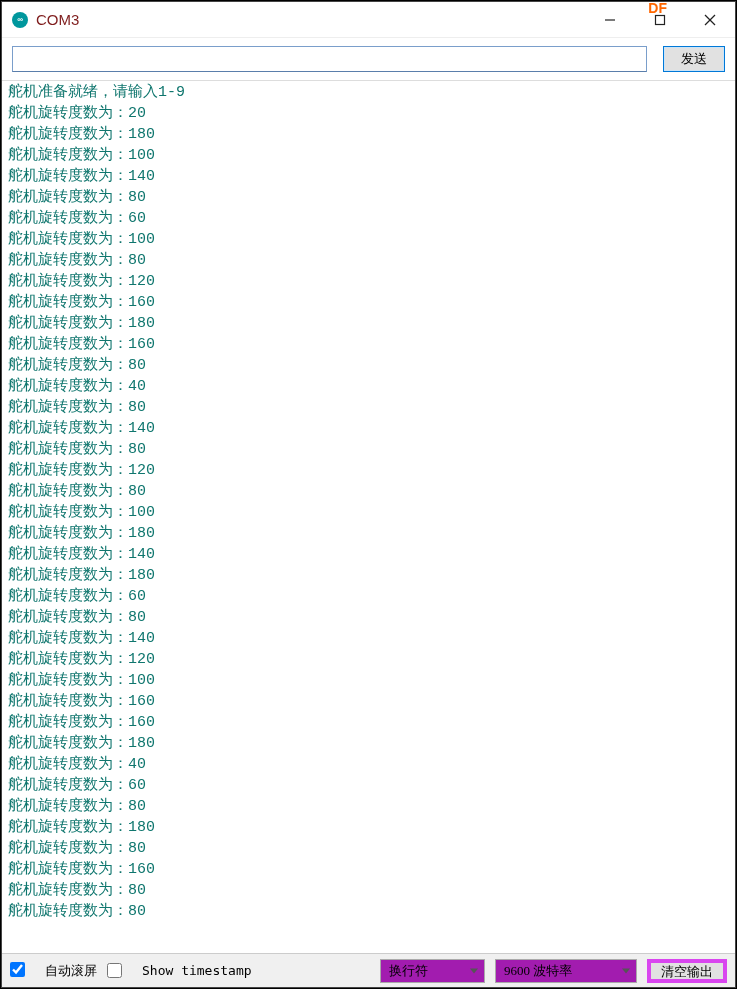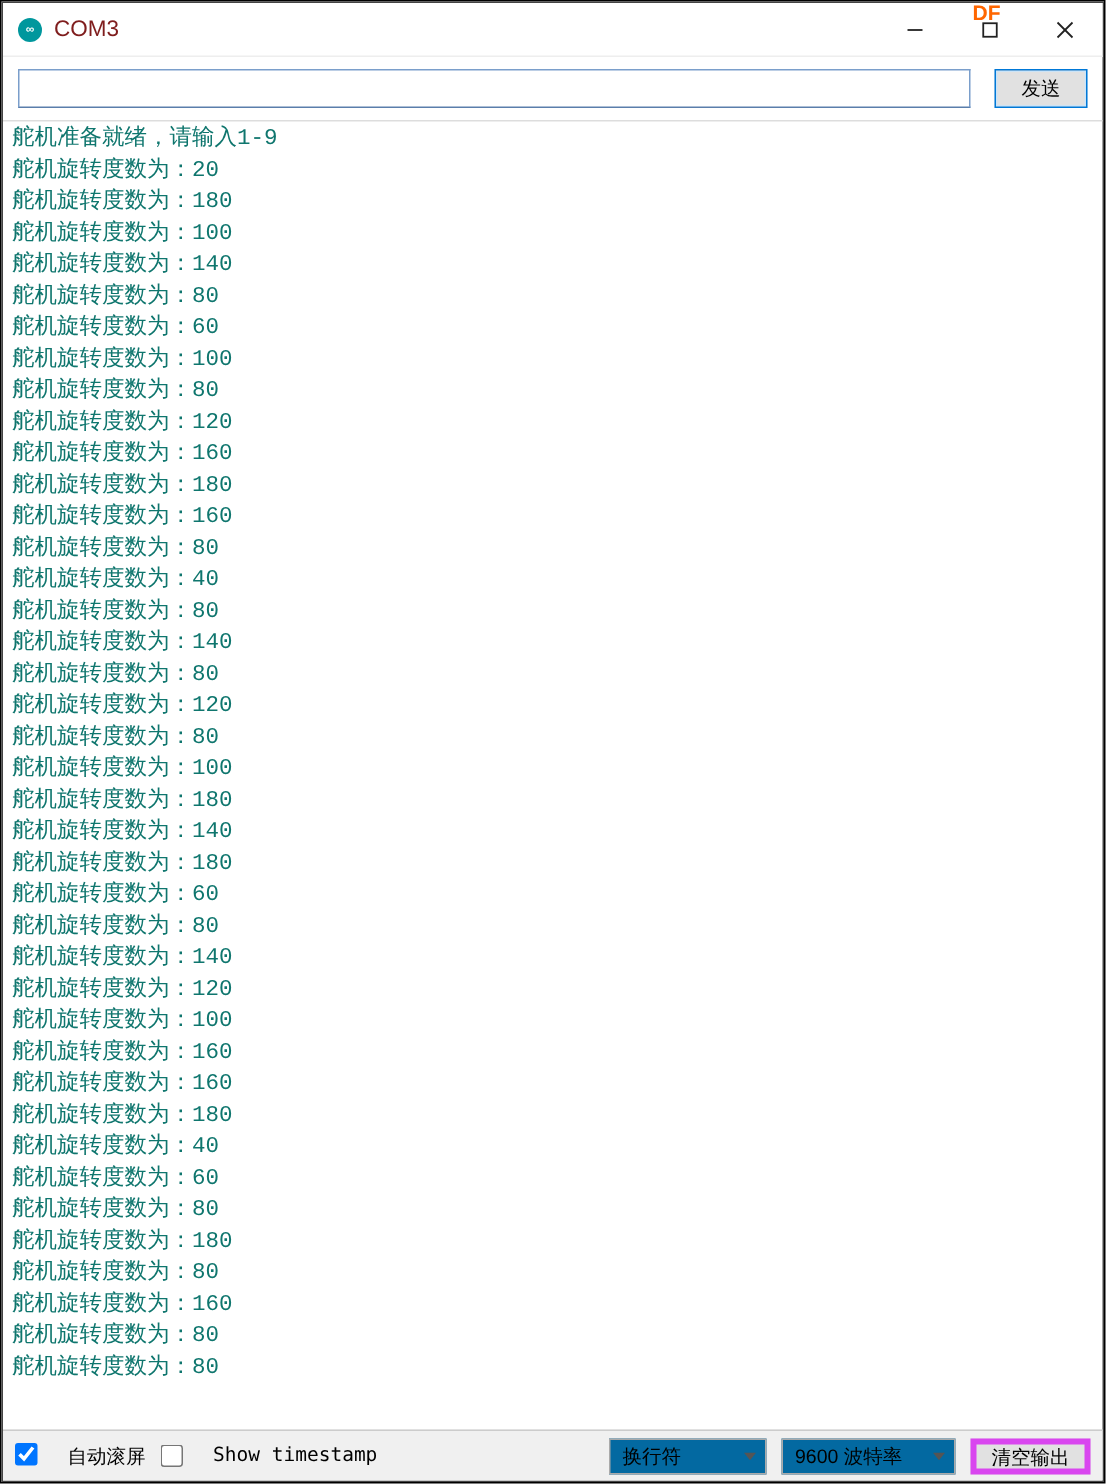--- a/index.html
+++ b/index.html
@@ -169,24 +169,24 @@
     height: 15px;
     cursor: pointer;
   }
   .chk-label {
     font-family: "SimSun","NSimSun", monospace;
   }
   .spacer { flex: 1; }
   .sel {
     height: 24px;
     border: 1px solid #aaa;
-    background: #0369a1;
+    background: #a21caf;
     font-size: 13px;
     padding: 2px 22px 2px 8px;
-    font-family: Liberation Sans, sans-serif;
+    font-family: Liberation Serif, serif;
     cursor: pointer;
     appearance: none;
     position: relative;
   }
   .sel-wrap {
     position: relative;
     display: inline-block;
   }
   .sel-wrap::after {
     content: "";
@@ -257,20 +257,20 @@
       <input type="checkbox" id="chk-timestamp" style="">
       <span class="chk-label">Show timestamp</span>
     </label>
     <div class="spacer"></div>
     <span class="sel-wrap">
       <select class="sel" style="width:105px">
         <option>换行符</option>
       </select>
     </span>
     <span class="sel-wrap">
-      <select class="sel" style="width:116px">
+      <select class="sel" style="width:142px">
         <option>9600 波特率</option>
       </select>
     </span>
     <button class="clear-btn">清空输出</button>
   </div>
 
 </div>
 
 </body></html>

